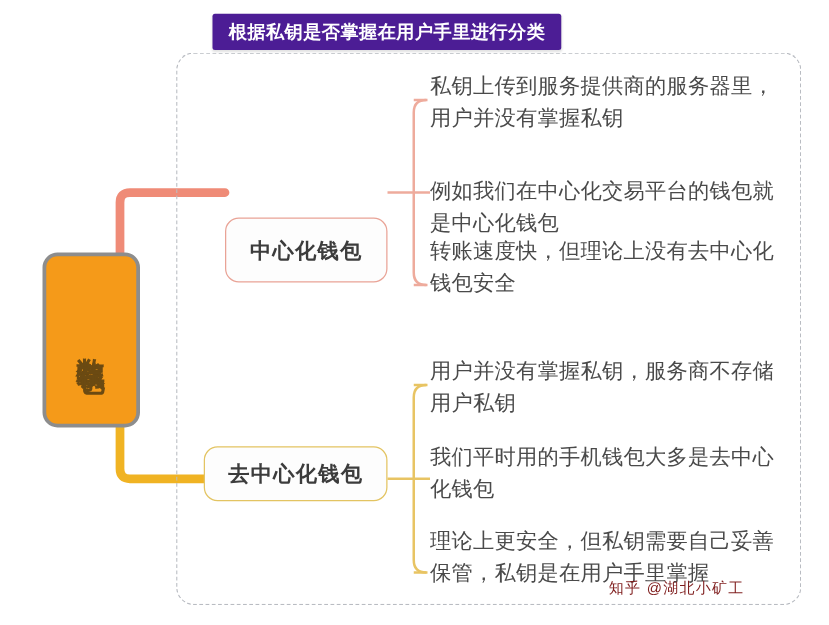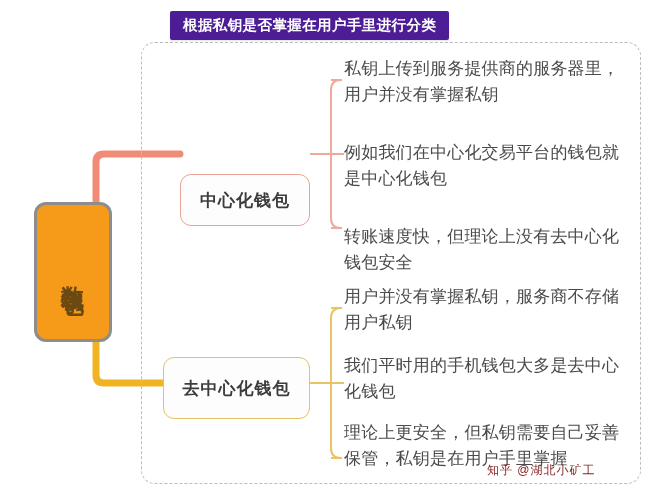--- a/index.html
+++ b/index.html
@@ -80,37 +80,37 @@
     white-space:nowrap;
   }
   #branch-central{
     left:180px;top:128px;
     width:130px;height:52px;
     border:1.8px solid #e9a396;
     margin-top:46px;
   }
   #branch-decentral{
     left:163px;top:357px;
-    width:147px;height:62px;
+    width:147px;height:44px;
     border:1.8px solid #e3c462;
   }
 
   
   .leaf{
     position:absolute;
     left:344px;
     width:278px;
     font-size:17px;
     line-height:1.52;
     color:#4a4a4a;
     letter-spacing:.2px;
   }
   #leaf-c1{top:56px;}
   #leaf-c2{top:140px;}
-  #leaf-c3{top:188px;margin-top:36px;}
+  #leaf-c3{top:188px;}
   #leaf-d1{top:284px;}
   #leaf-d2{top:353px;}
   #leaf-d3{top:420px;}
 
   
   .watermark{
     position:absolute;
     left:487px;top:462px;
     font-size:12px;
     color:#7f1d1d;

